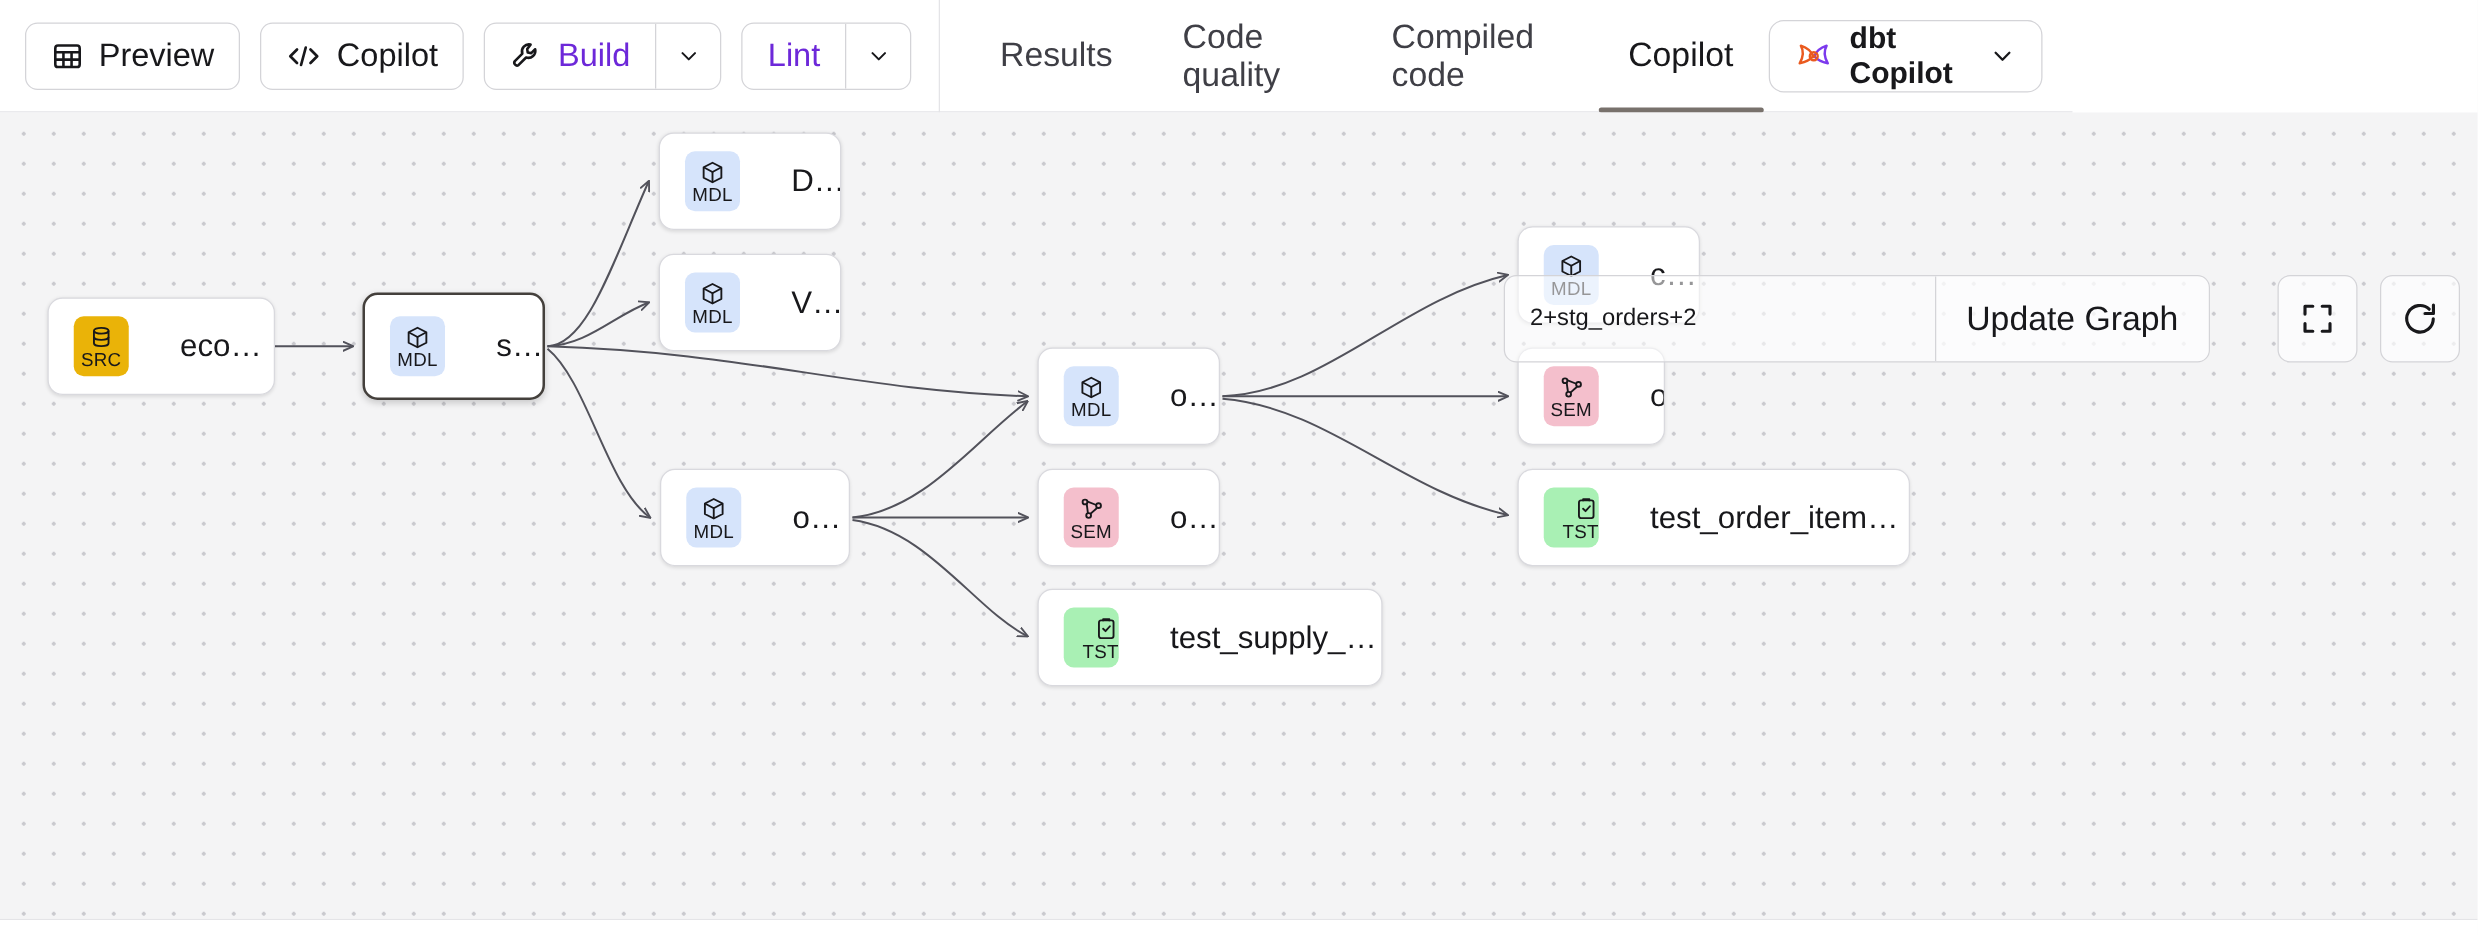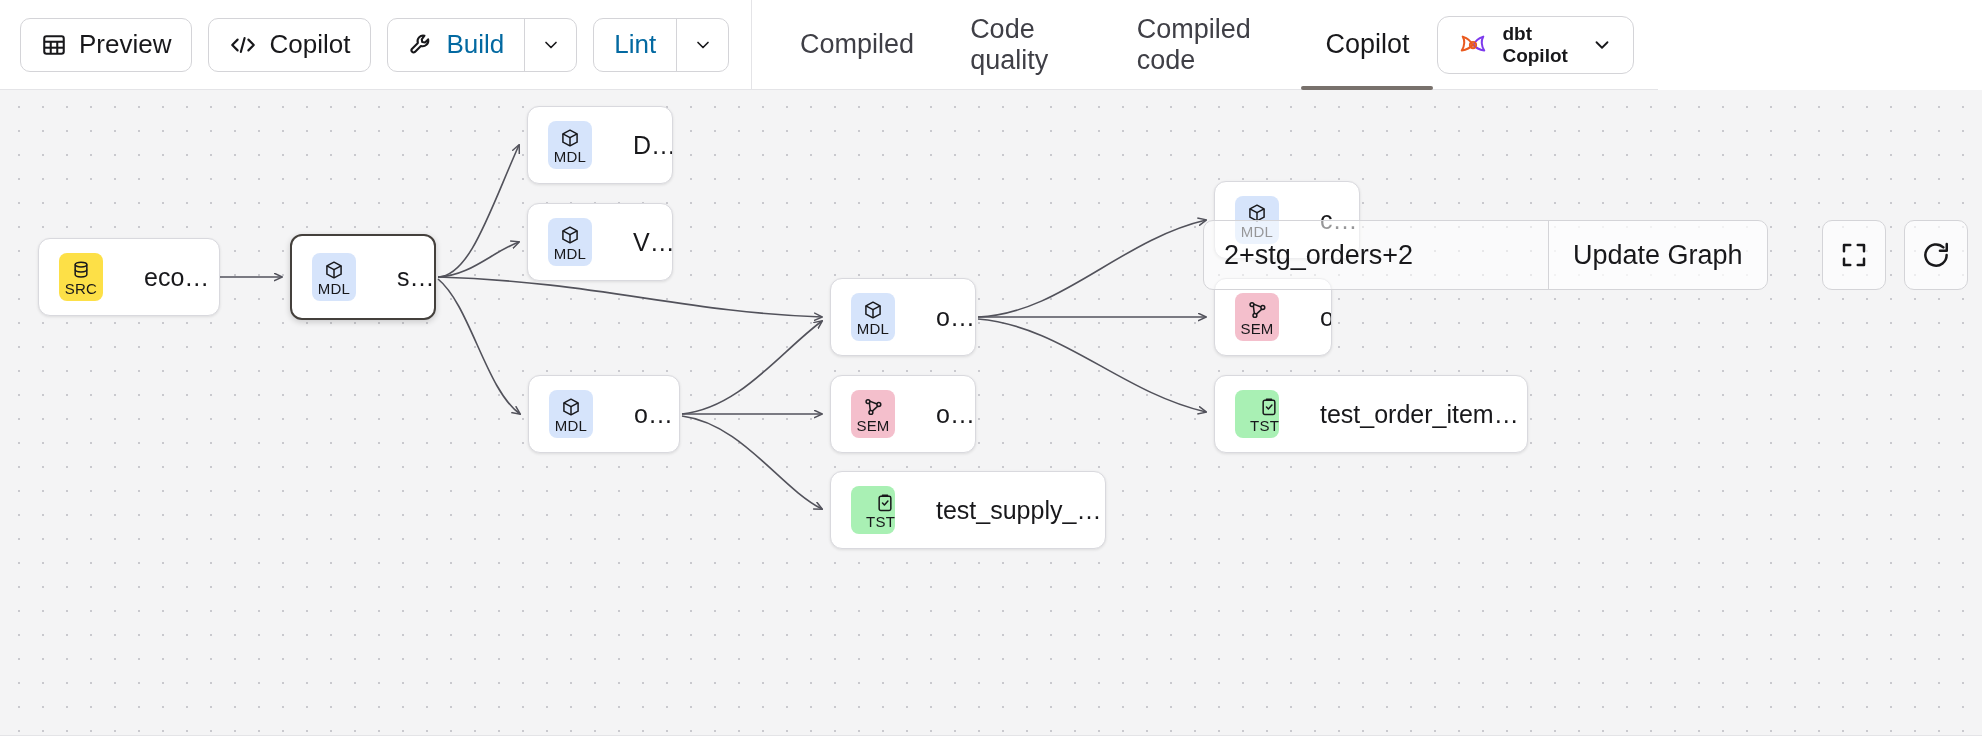--- a/index.html
+++ b/index.html
@@ -38,21 +38,21 @@
     height: 54px;
     border: 1px solid #d4d4d8;
     border-radius: 10px;
     background: #ffffff;
     display: flex; align-items: stretch;
     overflow: hidden;
     cursor: pointer;
   }
   .btn-split .main {
     display: flex; align-items: center; gap: 12px;
-    padding: 0 20px; font-size: 26px; color: #0369a1;
+    padding: 0 20px; font-size: 26px; color: #6d28d9;
     white-space: nowrap;
   }
   .btn-split .caret {
     width: 52px;
     border-left: 1px solid #d4d4d8;
     display: flex; align-items: center; justify-content: center;
   }
   .icn { display: inline-flex; align-items: center; justify-content: center; }
 
   .tb-divider {
@@ -76,21 +76,21 @@
   }
 
   .tb-right {
     margin-left: auto; padding-right: 24px;
     display: flex; align-items: center;
   }
   .copilot-btn {
     height: 58px; border: 1px solid #d4d4d8; border-radius: 12px;
     background: #fff; display: flex; align-items: center;
     gap: 14px; padding: 0 20px; cursor: pointer;
-    font-size: 19px; color: #18181b; font-weight: 600;
+    font-size: 24px; color: #18181b; font-weight: 600;
   }
 
   
   .canvas {
     position: absolute; left: 0; top: 90px;
     width: 1982px; height: 645px;
     background-color: #f4f4f5;
     background-image: radial-gradient(circle, #c9c9ce 1.3px, transparent 1.3px);
     background-size: 24px 24px;
     background-position: 7px 5px;
@@ -112,21 +112,21 @@
     display: flex; align-items: stretch;
     height: 70px;
     border: 1px solid #d4d4d8; border-radius: 10px;
     background: rgba(255,255,255,0.55);
     overflow: hidden;
   }
   .search-input {
     width: 344px; border: none; outline: none;
     background: transparent;
     font-family: "Liberation Sans", sans-serif;
-    font-size: 27px; color: #18181b;
+    font-size: 19px; color: #18181b;
     padding: 0 20px;
   }
   .update-btn {
     border-left: 1px solid #d4d4d8;
     display: flex; align-items: center; justify-content: center;
     padding: 0 24px; font-size: 27px; color: #18181b;
     background: rgba(255,255,255,0.45);
     cursor: pointer; white-space: nowrap;
   }
   .icon-btn {
@@ -161,21 +161,21 @@
     display: flex; flex-direction: column;
     align-items: center; justify-content: center;
     flex: 0 0 auto;
     gap: 0px;
   }
   .badge .glyph { height: 22px; display: flex; align-items: center; }
   .badge .code {
     font-size: 15px; line-height: 15px; font-weight: 500;
     color: #18181b; letter-spacing: 0.2px;
   }
-  .badge.src { background: #fde047; }
+  .badge.src { background: #eab308; }
   .badge.mdl { background: #d6e4fb; }
   .badge.sem { background: #f4bfcc; }
   .badge.tst { background: #a9f0b4; align-items: flex-end; }
   .node-label {
     margin-left: 22px; font-size: 25px; color: #18181b;
     white-space: nowrap; overflow: hidden; text-overflow: ellipsis;
   }
 
   svg.edges { position: absolute; left: 0; top: 0; width: 1982px; height: 645px; z-index: 10; }
 </style>
@@ -238,21 +238,21 @@
             </svg>
         </span>
       </div>
     </div>
   </div>
 
   <div class="tb-divider"></div>
 
   <div class="tabs">
     <div class="tab">
-        <span>Compiled</span>
+        <span>Results</span>
       </div>
     <div class="tab">
         <span>Code quality</span>
       </div>
     <div class="tab">
         <span>Compiled code</span>
       </div>
     <div class="tab active">
         <span>Copilot</span>
       </div>

